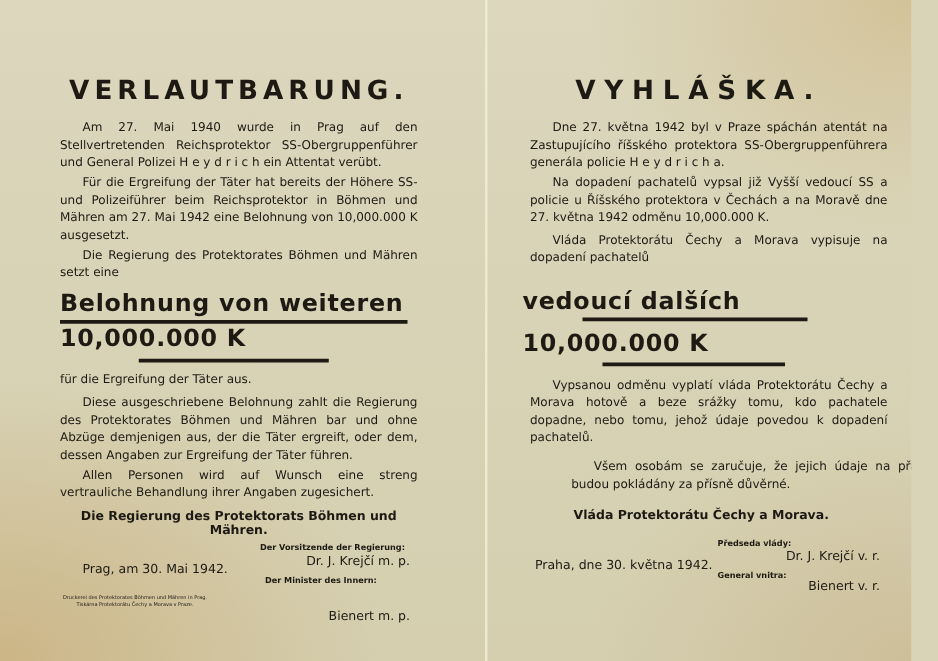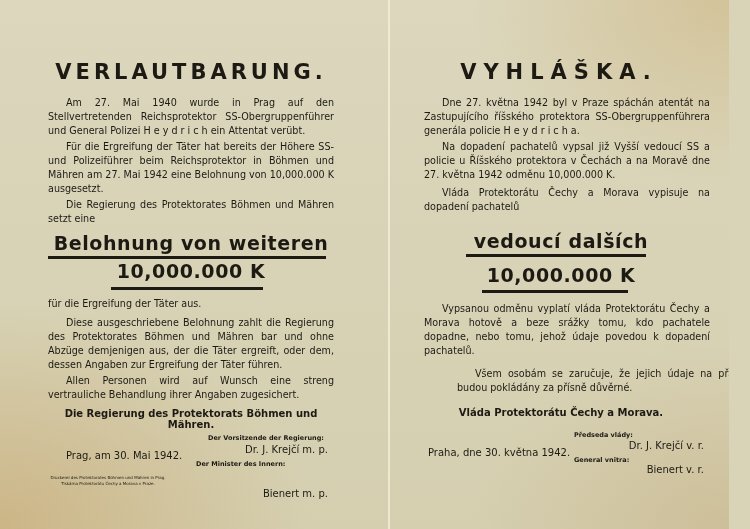--- a/index.html
+++ b/index.html
@@ -33,21 +33,21 @@
     .cz .title { letter-spacing: 7px; text-align: center; }
 
     .para {
       position: absolute; left: 0; width: 100%;
       font-size: 9.6px; line-height: 14px; text-align: justify;
       text-indent: 18px;
     }
     .para.noindent { text-indent: 0; }
 
     .big {
-      position: absolute; left: 0; width: 100%; text-align: center;
+      position: absolute; left: 0; width: 100%; 
       font-weight: bold; font-size: 19px; letter-spacing: 0.6px;
     }
     .rule { position: absolute; height: 3px; background: #1d1a14; }
 
     .authority {
       position: absolute; left: 0; width: 100%; text-align: center;
       font-weight: bold; font-size: 10px;
     }
     .place-date { position: absolute; font-size: 10px; }
     .sig-label { position: absolute; font-size: 6.5px; font-weight: bold; }
@@ -73,21 +73,21 @@
 
     <div class="para noindent" style="top:297px;">für die Ergreifung der Täter aus.</div>
     <div class="para" style="top:316px;">Diese ausgeschriebene Belohnung zahlt die Regierung des Protektorates Böhmen und Mähren bar und ohne Abzüge demjenigen aus, der die Täter ergreift, oder dem, dessen Angaben zur Ergreifung der Täter führen.</div>
     <div class="para" style="top:374px;">Allen Personen wird auf Wunsch eine streng vertrauliche Behandlung ihrer Angaben zugesichert.</div>
 
     <div class="authority" style="top:408px;">Die Regierung des Protektorats Böhmen und Mähren.</div>
 
     <div class="place-date" style="top:450px; left:18px;">Prag, am 30. Mai 1942.</div>
     <div class="sig-label" style="top:434px; left:160px; width:120px;">Der Vorsitzende der Regierung:</div>
     <div class="sig-name" style="top:444px; left:160px; width:120px;">Dr. J. Krejčí  m. p.</div>
-    <div class="sig-label" style="top:460px; left:148px; width:120px;">Der Minister des Innern:</div>
+    <div class="sig-label" style="top:460px; left:164px; width:120px;">Der Minister des Innern:</div>
     <div class="sig-name" style="top:444px; left:160px; width:120px;margin-top:44px;">Bienert  m. p.</div>
 
     <div class="printer" style="top:475px; left:0; width:120px;">
       <div>Druckerei des Protektorates Böhmen und Mähren in Prag.</div>
       <div>Tiskárna Protektorátu Čechy a Morava v Praze.</div>
     </div>
   </div>
 
   <div class="col cz">
     <div class="title" style="left:-8px;">VYHLÁŠKA.</div>

